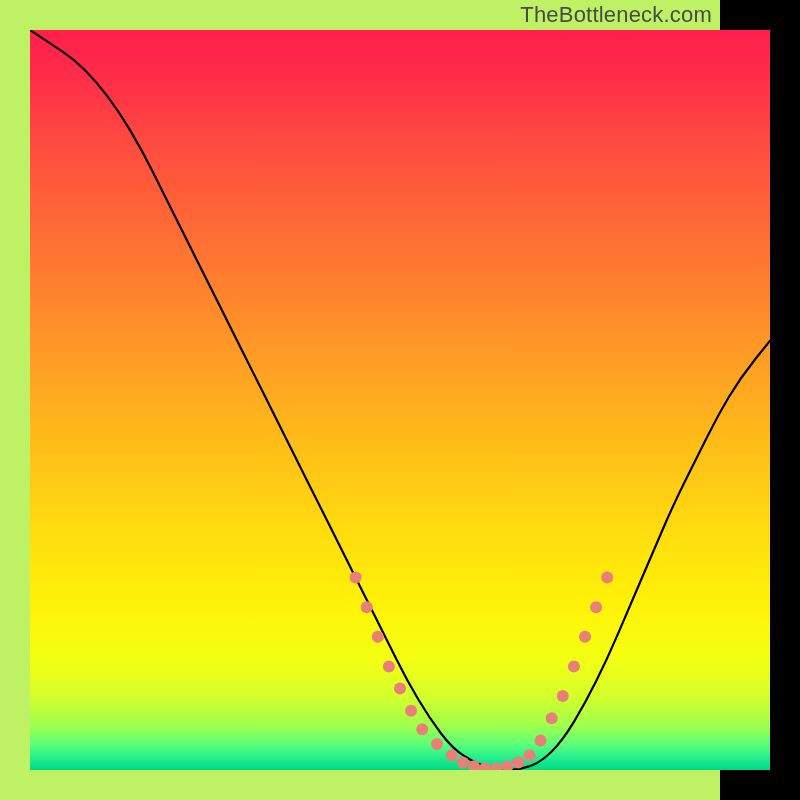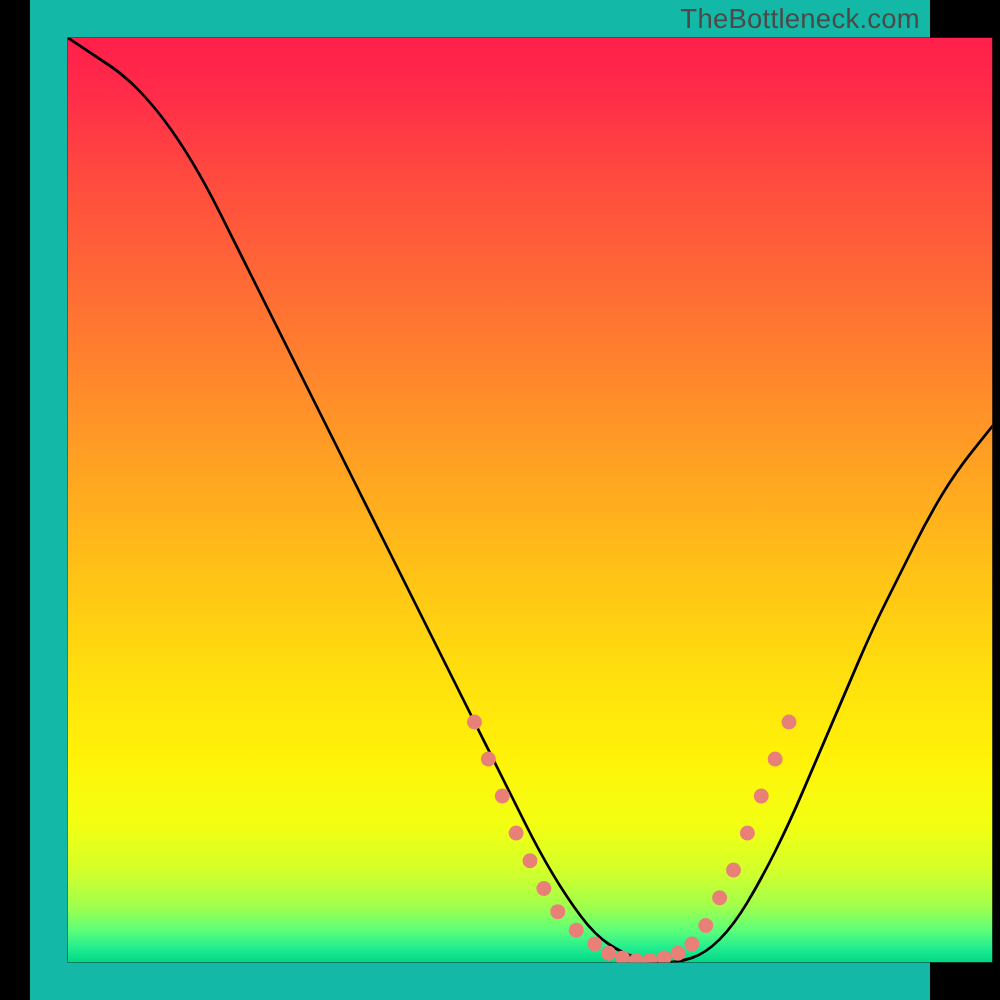--- a/index.html
+++ b/index.html
@@ -8,22 +8,21 @@
     background: #000;
     width: 800px;
     height: 800px;
     overflow: hidden;
     font-family: Arial, Helvetica, sans-serif;
   }
   .stage {
     position: relative;
     width: 720px;
     height: 800px;
-    background: #14b8a6;
-    margin-left: 24px;
+    background: #bef264;
   }
   .watermark {
     position: absolute;
     top: 2px;
     right: 8px;
     color: #4a4a4a;
     font-size: 22px;
     font-weight: 500;
     letter-spacing: 0.2px;
     user-select: none;

